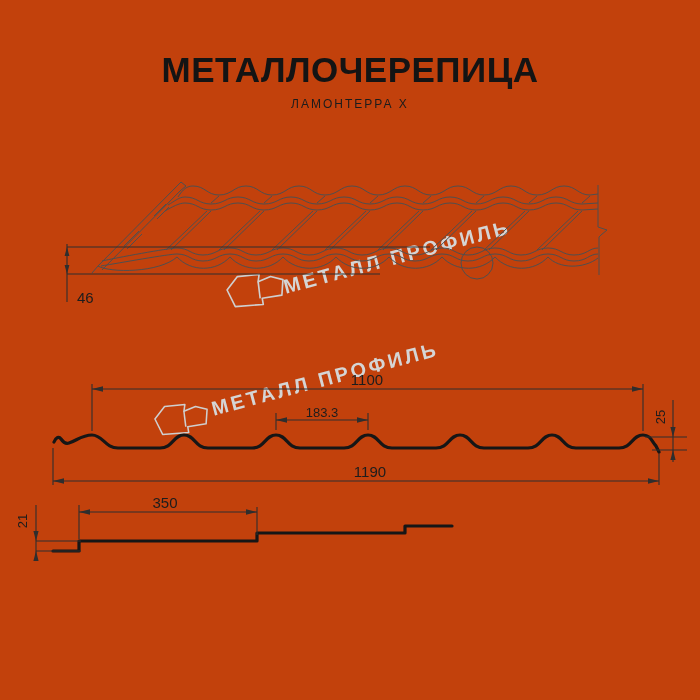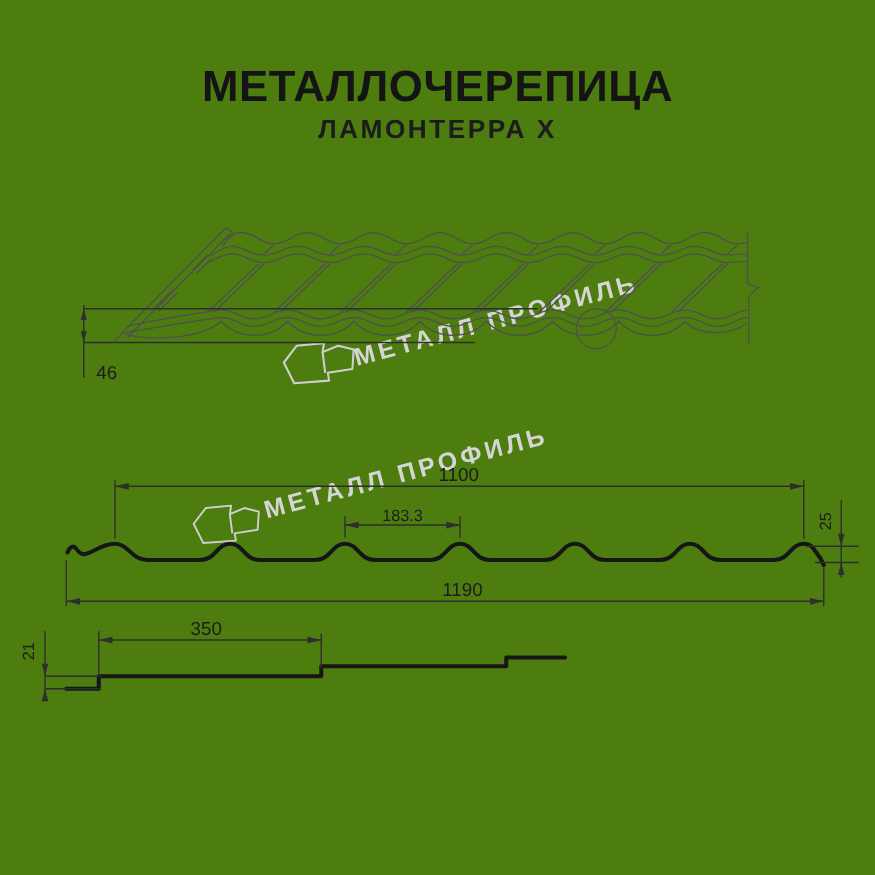--- a/index.html
+++ b/index.html
@@ -1,20 +1,20 @@
 <!DOCTYPE html>
 <html><head>
 <meta charset="utf-8">
 <style>
   html,body{margin:0;padding:0;background:#ffffff;}
-  #canvas{position:relative;width:700px;height:700px;background:#4d7c0f;overflow:hidden;
+  #canvas{position:relative;width:700px;height:700px;background:#c2410c;overflow:hidden;
           font-family:"Liberation Sans", sans-serif;}
   .title-block{position:absolute;left:0;top:50px;width:700px;text-align:center;}
   .main-title{font-size:35px;font-weight:800;letter-spacing:.5px;color:#141414;line-height:40px;}
-  .sub-title{font-size:21px;font-weight:700;letter-spacing:2px;color:#1c1c1c;line-height:22px;margin-top:3px;}
+  .sub-title{font-size:12px;font-weight:400;letter-spacing:2px;color:#1c1c1c;line-height:22px;margin-top:3px;}
   .wm{position:absolute;z-index:1;}
   .wm-text{position:absolute;z-index:1;color:#d5d5d5;font-size:20px;font-weight:bold;letter-spacing:3px;
            white-space:nowrap;transform-origin:0 50%;transform:rotate(-15deg);}
   svg.draw{position:absolute;z-index:2;overflow:visible;}
   .thin{stroke:#4f4f4f;stroke-width:1;fill:none;}
   .dim{stroke:#2e2e2e;stroke-width:1.1;fill:none;}
   .arrow{fill:#2e2e2e;stroke:none;}
   .profile{stroke:#161616;stroke-width:3.2;fill:none;stroke-linecap:round;stroke-linejoin:round;}
   .dimtext{fill:#1d1d1d;font-size:15px;font-family:"Liberation Sans",sans-serif;}
   .dimtext.small{font-size:13px;}

